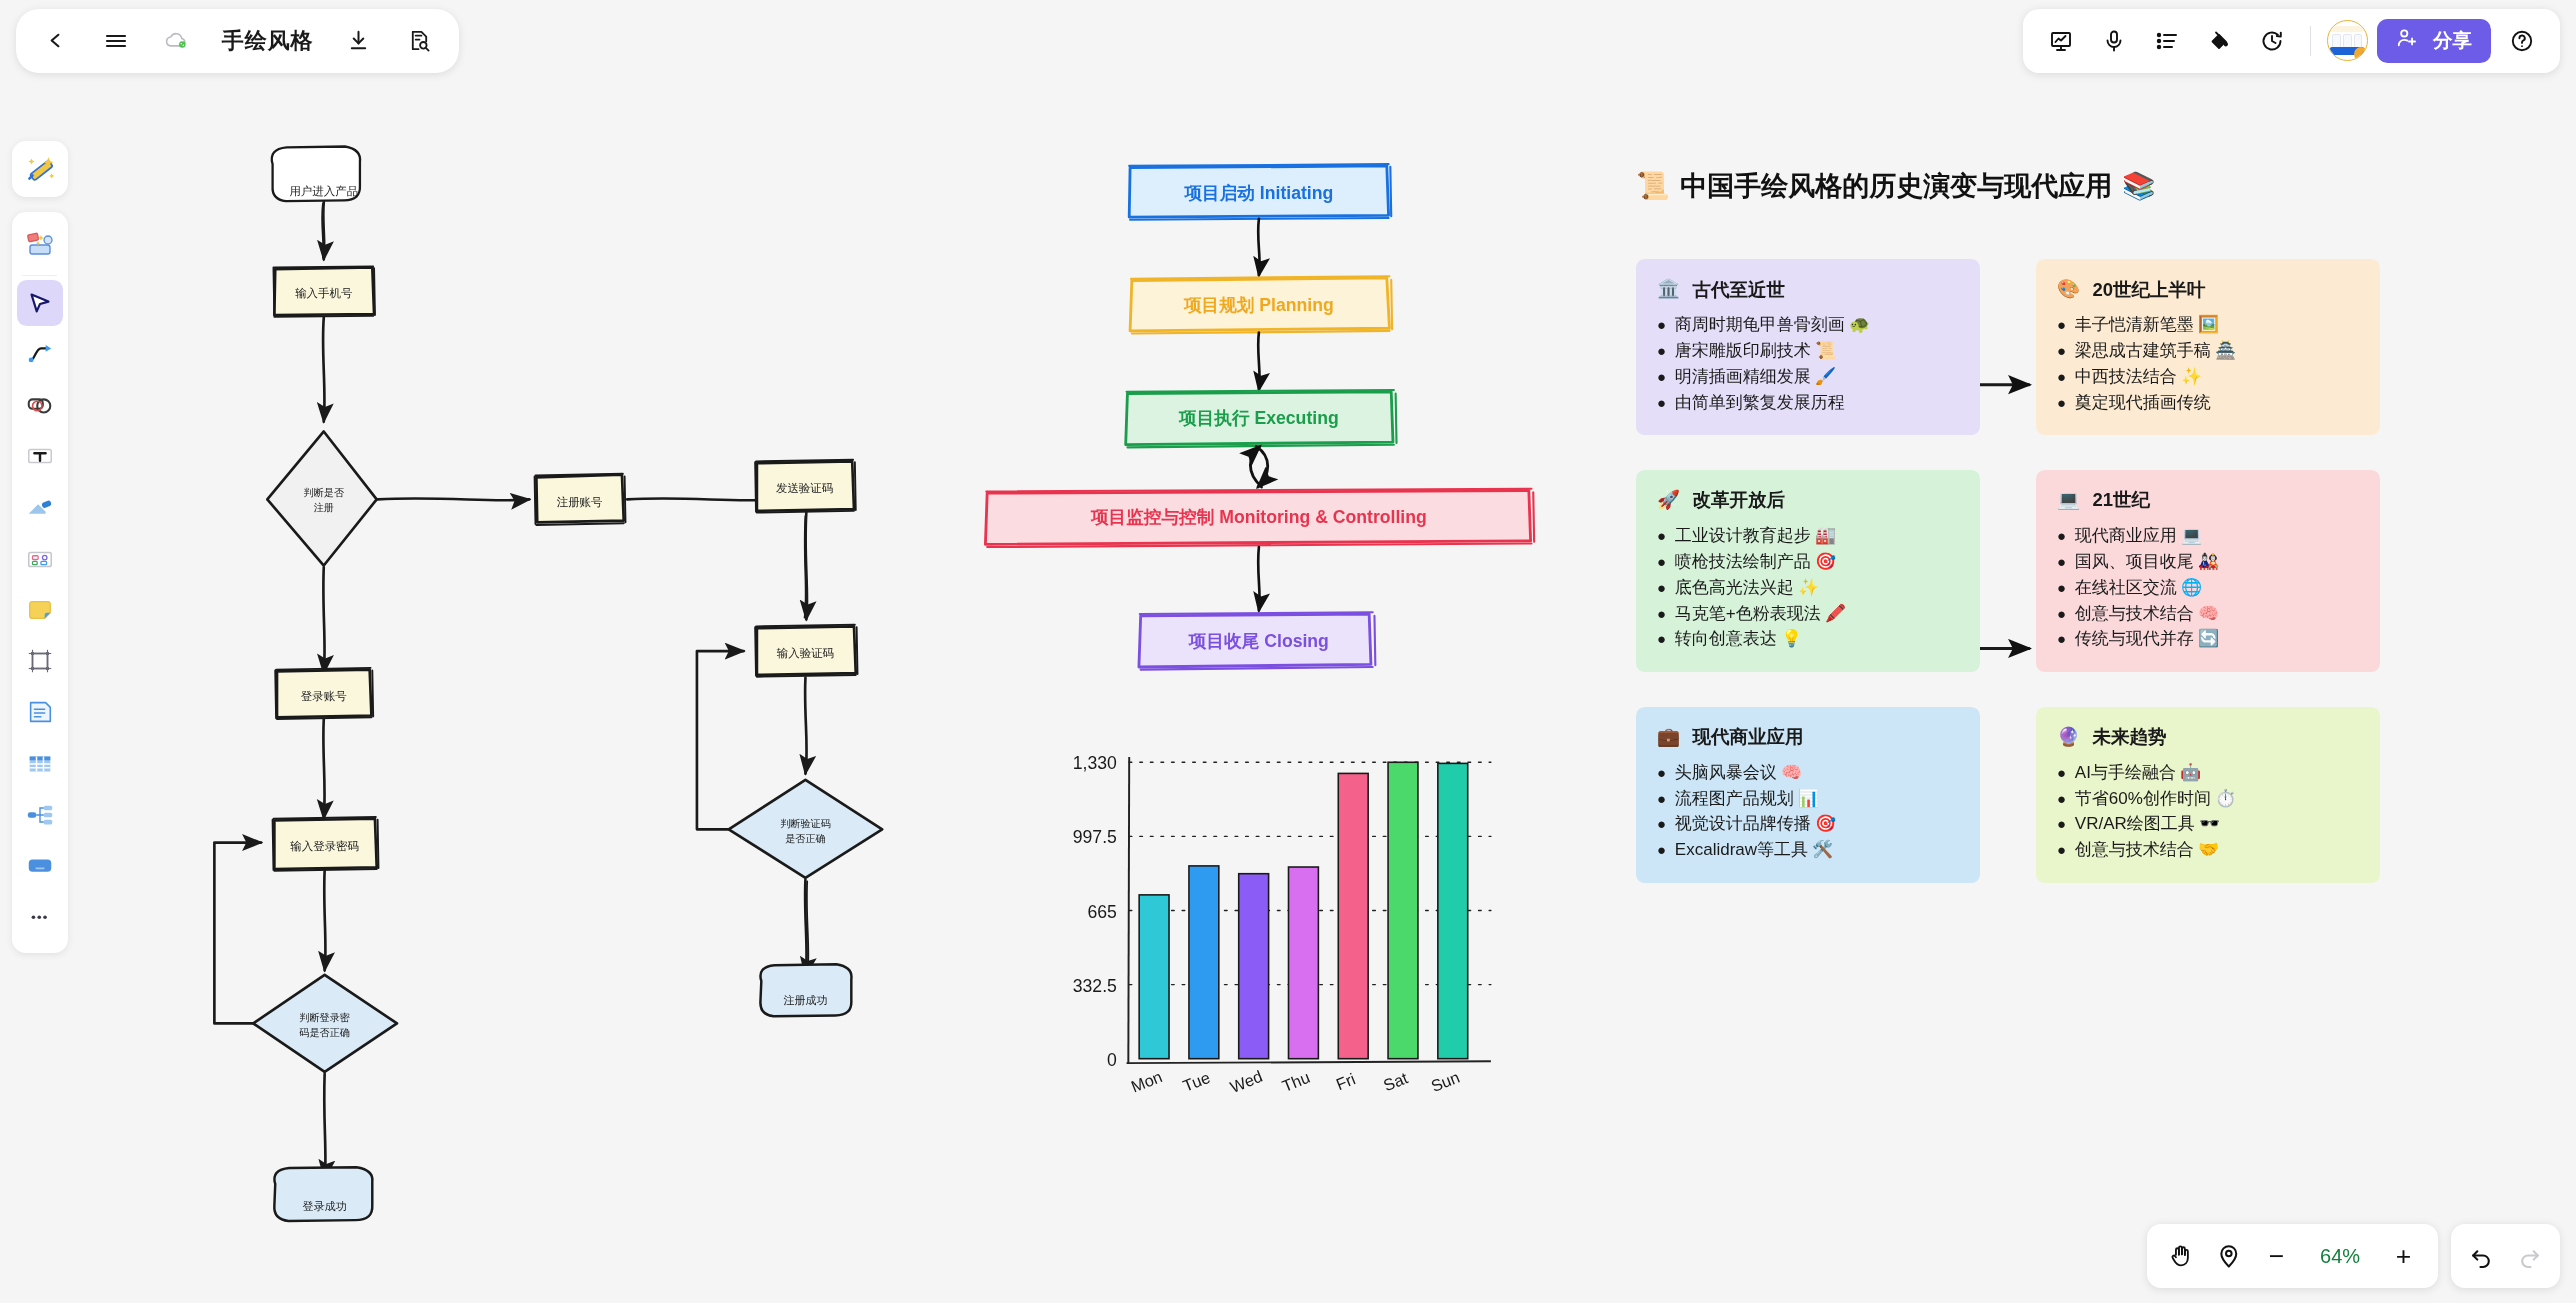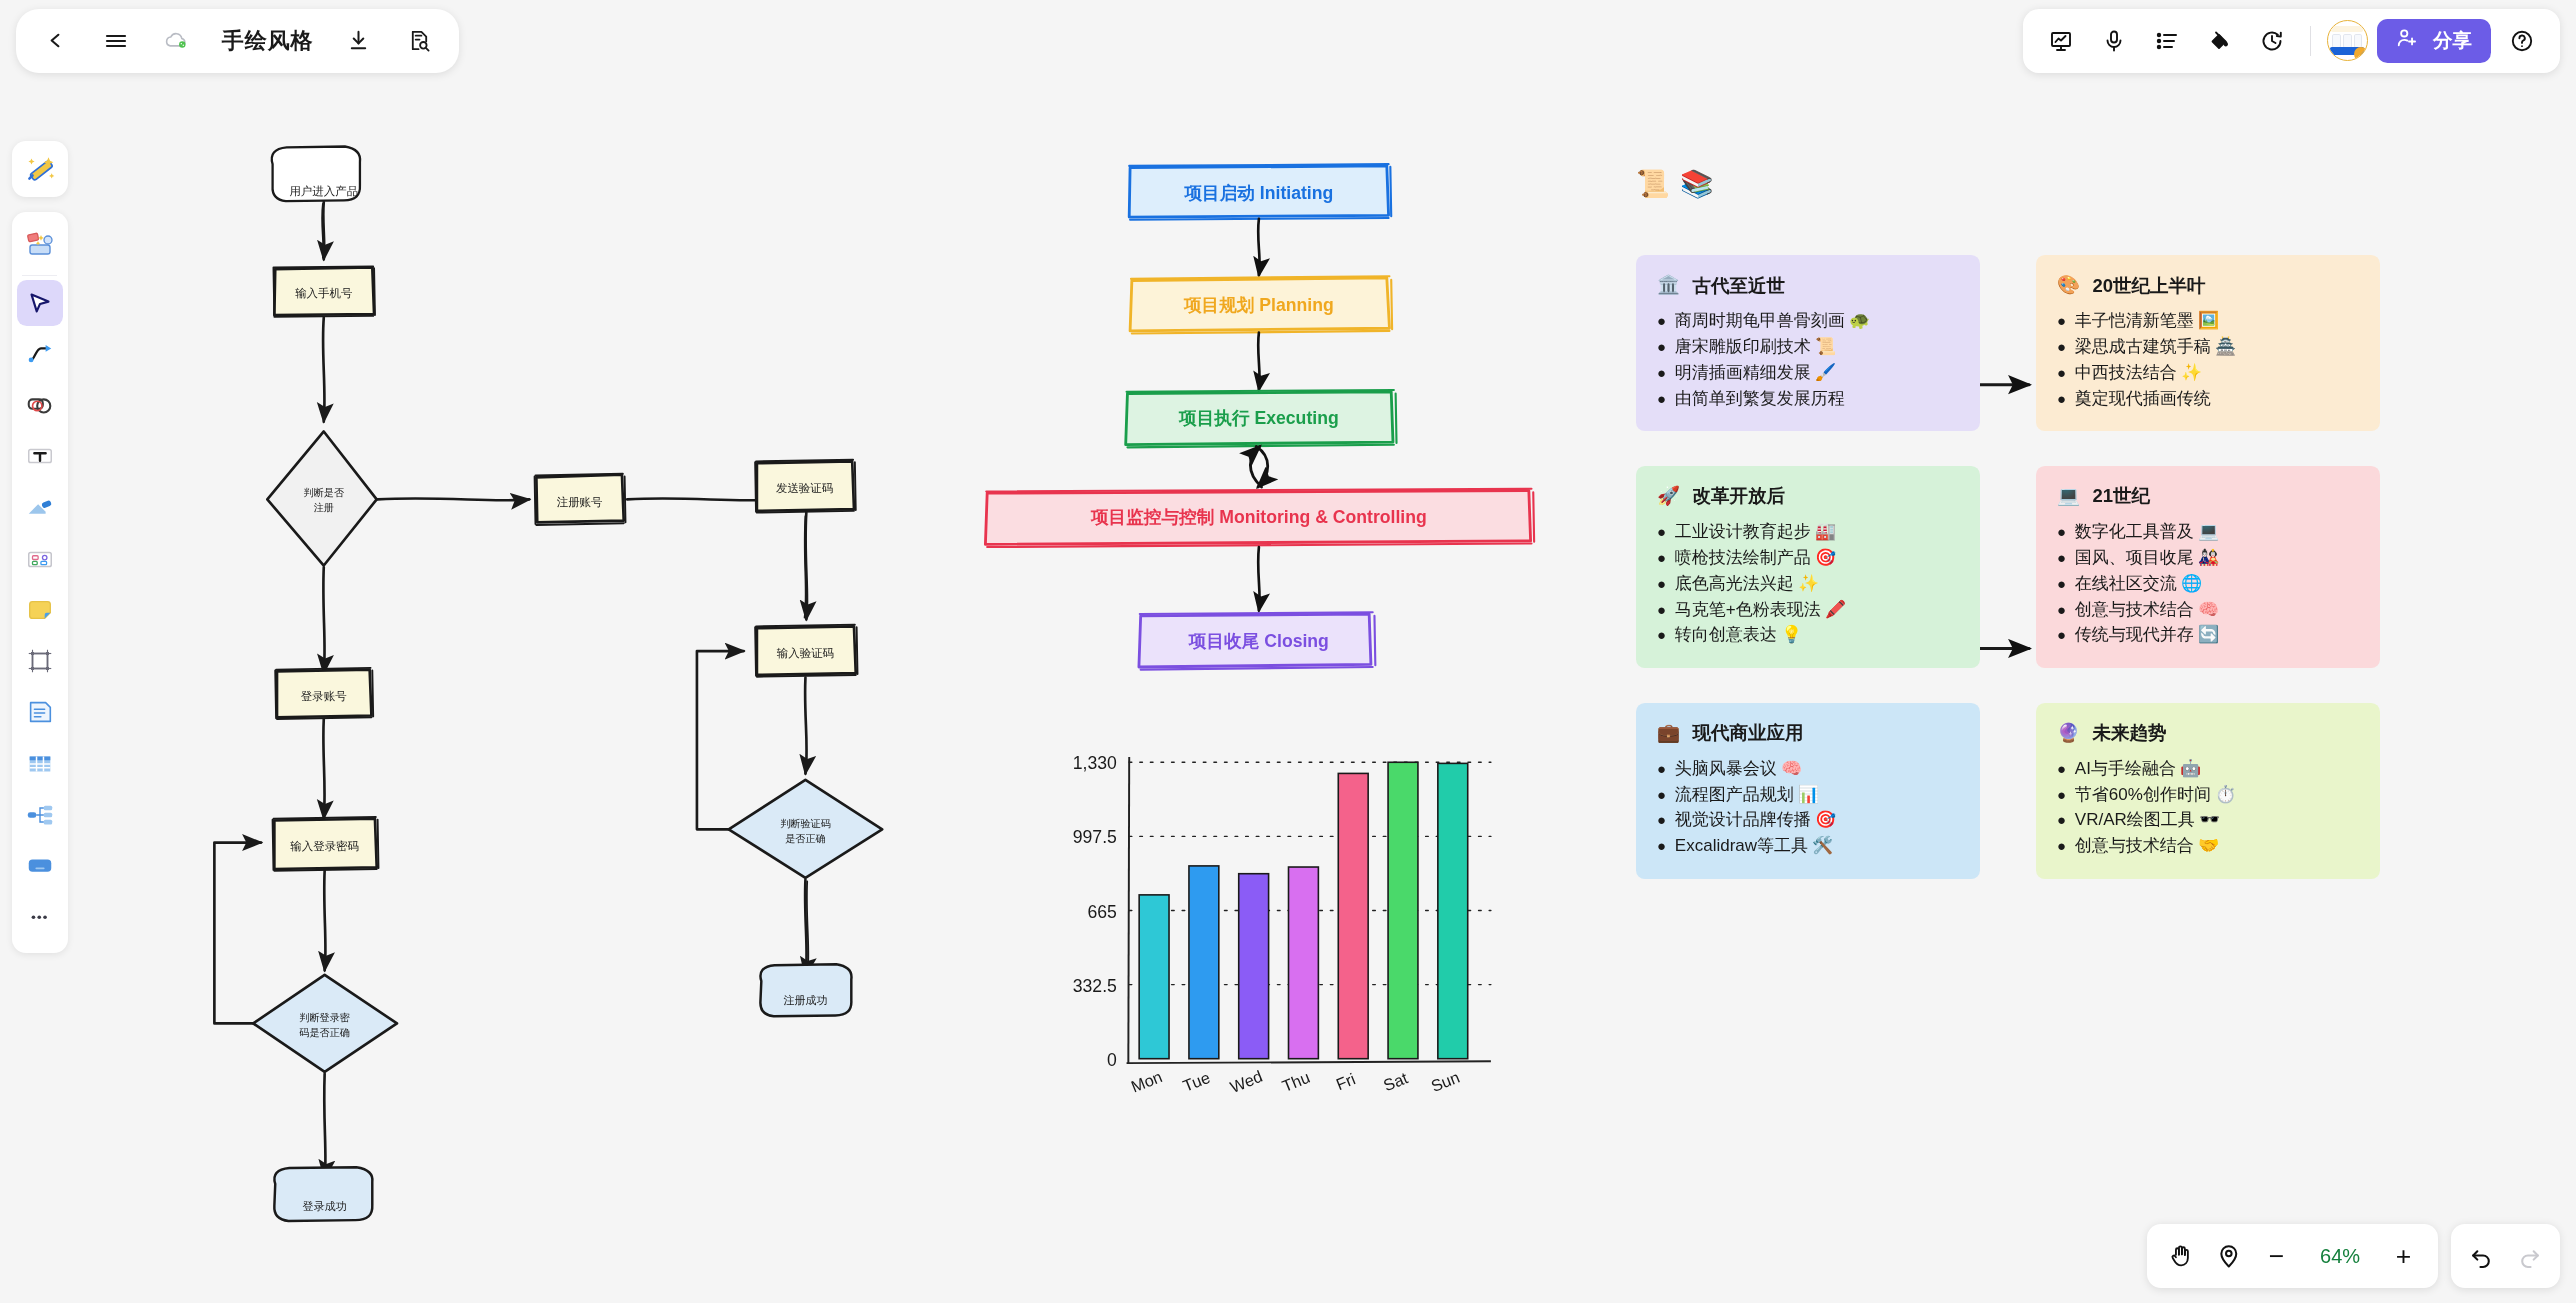--- a/index.html
+++ b/index.html
@@ -544,20 +544,21 @@
         <circle cx="9" cy="16" r="2.2"></circle>
           <circle cx="16" cy="16" r="2.2"></circle>
           <circle cx="23" cy="16" r="2.2"></circle>
       </svg>
     </div>
   </div>
 
   <div class="info-panel">
     <div class="info-title">
       <span>📜</span>
+      <span>中国手绘风格的历史演变与现代应用</span>
       <span>📚</span>
     </div>
     <div class="card-grid" id="card-grid">
         <div class="card c-purple">
           <div class="card-head">
             <span>🏛️</span>
             <span>古代至近世</span>
           </div>
           <ul>
             <li>
@@ -631,21 +632,21 @@
           </ul>
         </div>
         <div class="card c-pink">
           <div class="card-head">
             <span>💻</span>
             <span>21世纪</span>
           </div>
           <ul>
             <li>
               <span class="dot">●</span>
-              <span>数字化工具普及 💻</span>
+              <span>现代商业应用 💻</span>
             </li>
             <li>
               <span class="dot">●</span>
               <span>国风、项目收尾 🎎</span>
             </li>
             <li>
               <span class="dot">●</span>
               <span>在线社区交流 🌐</span>
             </li>
             <li>

